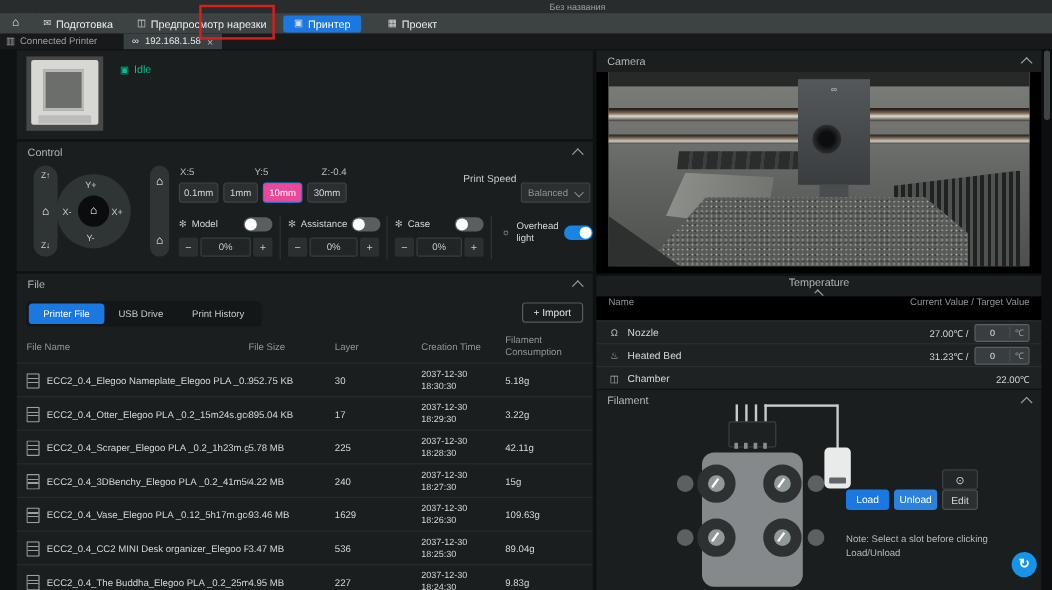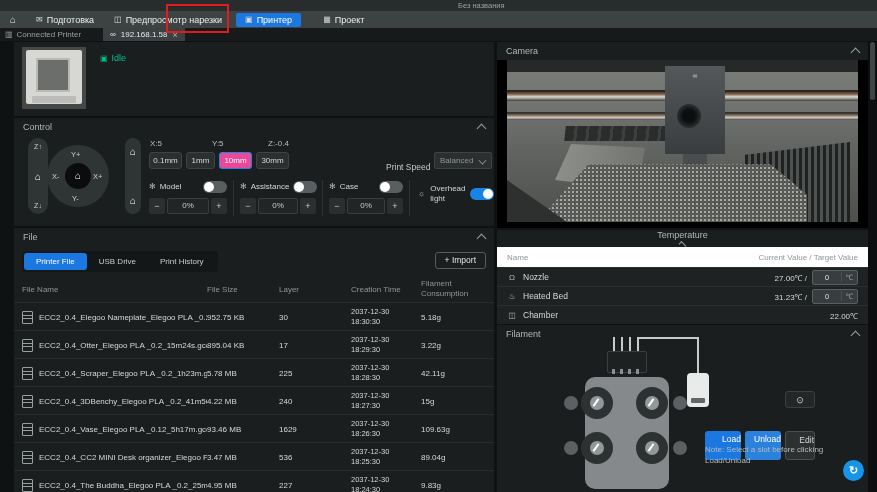--- a/index.html
+++ b/index.html
@@ -121,22 +121,22 @@
   .cp-grille{left:238px;top:82px;width:105px;height:80px;
              background:repeating-linear-gradient(90deg,#1f2221 0 3px,#4e5352 3px 6px);
              clip-path:polygon(0 16%,100% 0,100% 100%,0 100%);}
   .cp-bed{left:0px;top:90px;width:300px;height:72px;background:#585b58;
           background-image:radial-gradient(#a8aba6 .7px,transparent .9px),radial-gradient(#3b3e3b .7px,transparent .9px);
           background-size:4px 4px,5px 5px;
           clip-path:polygon(10% 100%,27% 20%,88% 20%,100% 62%,100% 100%,0 100%);}
   .cp-shadow{left:0;top:120px;width:60px;height:42px;background:#2d302e;clip-path:polygon(0 0,100% 100%,0 100%);}
 
   
-  .t-cols{height:20px;display:flex;align-items:center;justify-content:space-between;padding:0 10px;
-          background:#ffffff;font-size:8px;color:#8f9595;}
+  .t-cols{height:20px;display:flex;justify-content:space-between;padding:0 10px;
+          background:#000000;font-size:8px;color:#8f9595;}
   .t-row{height:18px;display:flex;align-items:center;justify-content:space-between;padding:0 10px;
          border-top:1px solid #2b2f30;font-size:8.5px;background:#1e2223;}
   .t-name{display:flex;align-items:center;gap:6px;color:#d5d8d8;}
   .t-ico{font-size:8px;color:#b0b5b5;width:10px;text-align:center;}
   .t-val{display:flex;align-items:center;gap:5px;color:#d5d8d8;font-size:8px;}
   .t-input{width:44px;height:13px;background:#383d3f;border:1px solid #5a5f61;border-radius:2px;
            display:flex;align-items:center;font-size:7.5px;}
   .t-input .v{flex:1;text-align:center;color:#e3e5e5;}
   .t-input .u{width:15px;text-align:center;color:#9aa0a1;border-left:1px solid #4a4f50;}
 
@@ -147,22 +147,22 @@
   .fl-box{left:88px;top:52px;width:84px;height:112px;background:#85898b;border-radius:10px;}
   .fl-bump{position:absolute;width:14px;height:14px;border-radius:50%;background:#5c6062;}
   .spool{position:absolute;width:32px;height:32px;border-radius:50%;border:9px solid #2e3132;
          background:#90989a;box-sizing:border-box;}
   .spool::after{content:"";position:absolute;left:5px;top:2px;width:2px;height:9px;background:#fff;
                 transform:rotate(35deg);}
   .fl-ext{left:190px;top:48px;width:22px;height:34px;background:#e9ebea;border-radius:4px;}
   .fl-ext::after{content:"";position:absolute;left:4px;bottom:4px;width:14px;height:5px;background:#62666 8;background:#626668;border-radius:1px;}
   .fl-gearbtn{left:288px;top:66px;width:30px;height:17px;background:#232728;border:1px solid #3c4041;
               border-radius:3px;color:#cdd0d0;font-size:9px;text-align:center;line-height:16px;}
-  .fl-btn{position:absolute;top:106px;height:29px;border-radius:3px;font-size:8.5px;color:#fff;
-          text-align:right;line-height:17px;box-sizing:border-box;}
+  .fl-btn{position:absolute;top:83px;height:17px;border-radius:3px;font-size:8.5px;color:#fff;
+          text-align:center;line-height:17px;box-sizing:border-box;}
   .fl-note{left:208px;top:119px;width:122px;font-size:8px;color:#b5baba;line-height:1.4;}
   .fl-refresh{left:346px;top:135px;width:21px;height:21px;border-radius:50%;background:#1694ea;
               color:#fff;font-size:11px;font-weight:bold;text-align:center;line-height:21px;}
 
   
   .sb-track{left:868px;top:41px;width:9px;height:451px;background:#0c0e0f;}
   .sb-thumb{left:870px;top:42px;width:5px;height:58px;background:#3f4545;border-radius:3px;}
 </style>
 </head>
 <body>
@@ -260,21 +260,21 @@
 
     <span class="abs pos-lbl" style="left:136px;top:21px;">X:5</span>
     <span class="abs pos-lbl" style="left:198px;top:21px;">Y:5</span>
     <span class="abs pos-lbl" style="left:254px;top:21px;">Z:-0.4</span>
 
     <span class="abs step" style="left:135px;top:34px;width:33px;">0.1mm</span>
     <span class="abs step" style="left:172px;top:34px;width:29px;">1mm</span>
     <span class="abs step active" style="left:205px;top:34px;width:33px;">10mm</span>
     <span class="abs step" style="left:242px;top:34px;width:33px;">30mm</span>
 
-    <span class="abs ps-label" style="left:372px;top:44px;">Print Speed</span>
+    <span class="abs ps-label" style="left:372px;top:26px;">Print Speed</span>
     <div class="abs ps-select" style="left:420px;top:34px;">
       <span>Balanced</span>
       <span class="chev down" style="transform:rotate(225deg) scale(.8);"></span>
     </div>
 
     <div class="fan-group" style="left:135px;top:62px;width:78px;">
       <div class="fan-head">
         <span class="fan-ico">✻</span>
         <span class="fan-lbl">Model</span>
         <span class="toggle">

